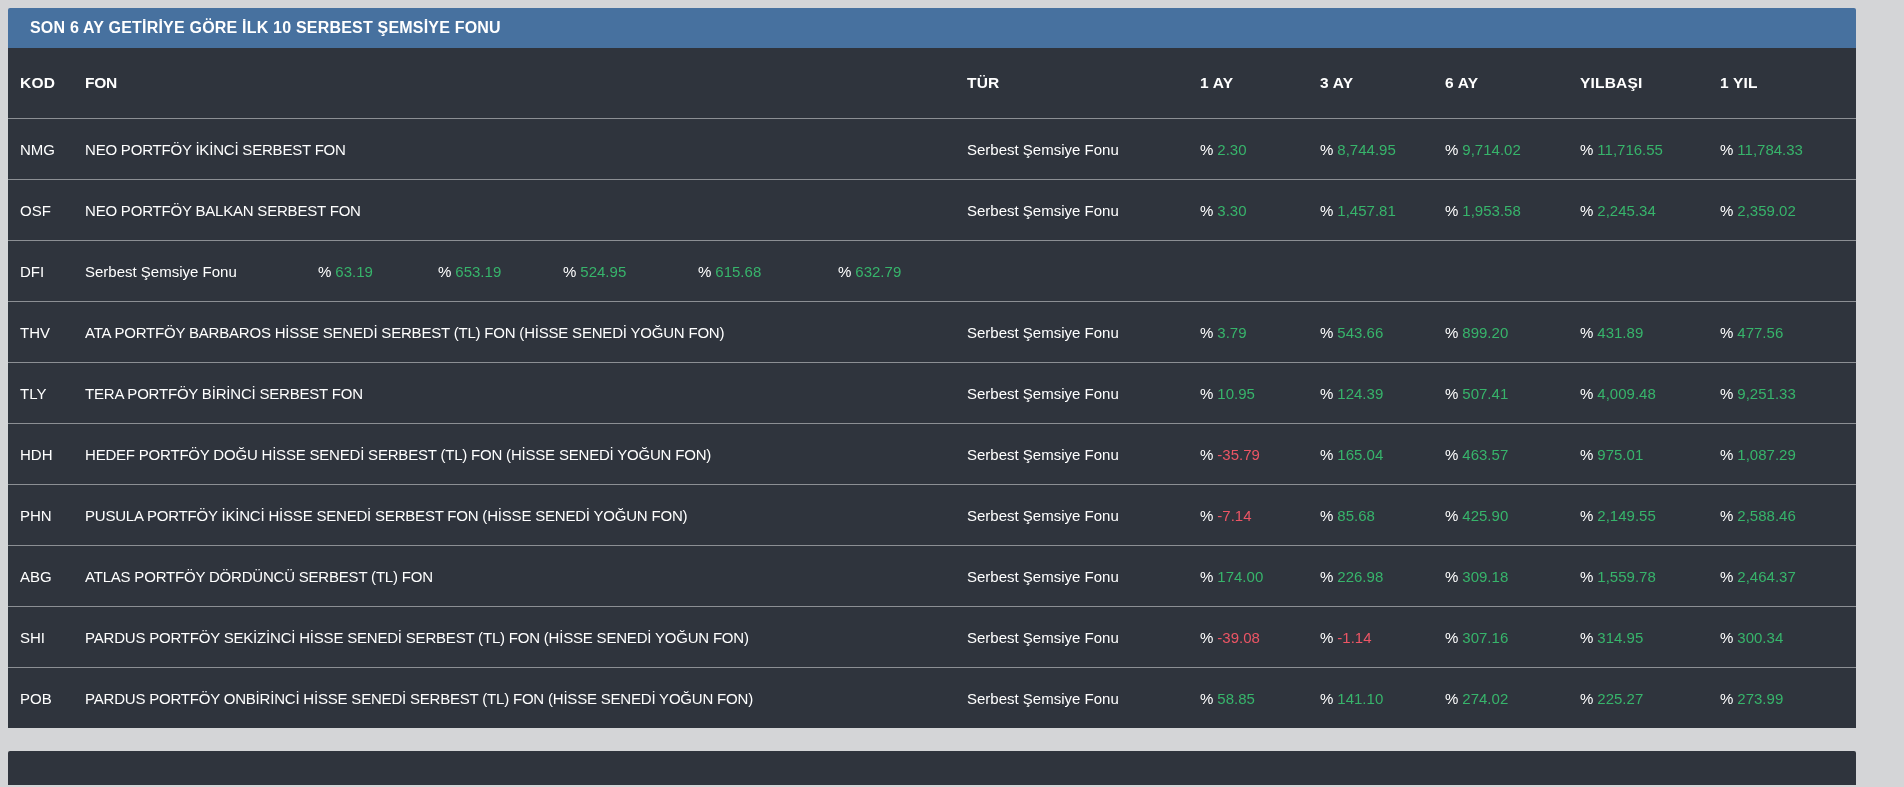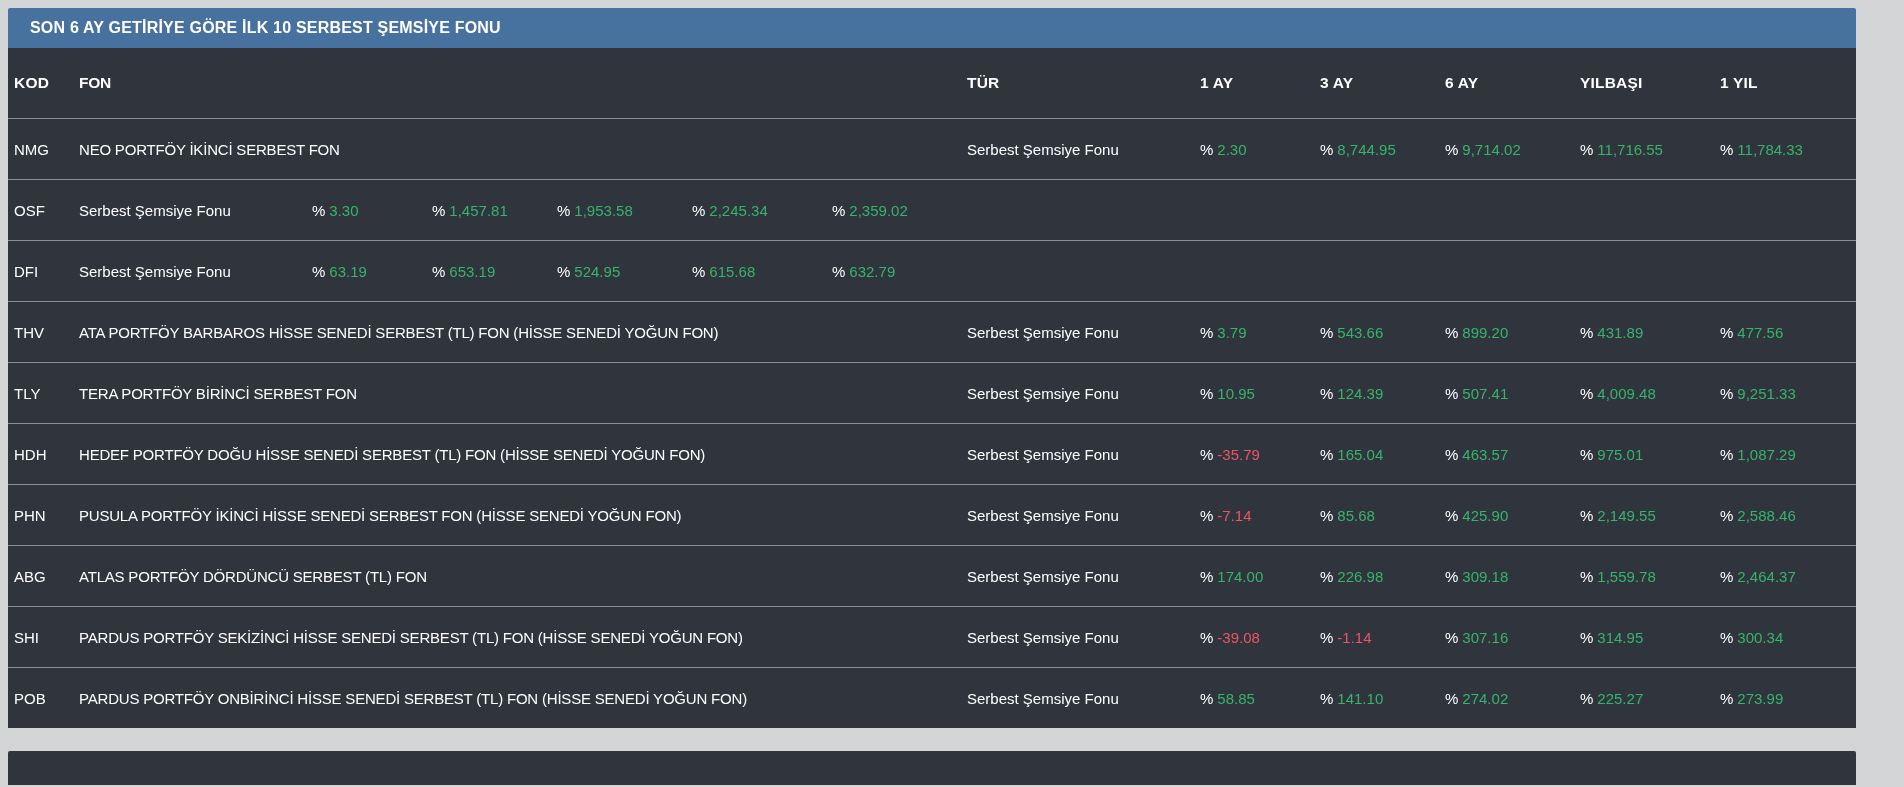--- a/index.html
+++ b/index.html
@@ -17,21 +17,21 @@
     display: flex; align-items: center;
     padding-left: 22px;
     border-radius: 2px 2px 0 0;
   }
   .titlebar .t {
     color: #ffffff; font-weight: bold; font-size: 16px; letter-spacing: 0.2px;
   }
 
   .panel { background: var(--table-bg, #2f343d); }
 
-  .row { display: flex; align-items: center; padding: 0 20px 0 6px; width: 100%; }
+  .row { display: flex; align-items: center; padding: 0 20px 0 12px; width: 100%; }
   .header-row {
     height: 70px;
     color: #ffffff; font-weight: bold; font-size: 15.5px; letter-spacing: 0.2px;
   }
   .data-row {
     height: 61px;
     border-top: 1px solid rgba(255,255,255,0.45);
     color: #ffffff; font-size: 15px;
   }
 
@@ -96,20 +96,21 @@
           <div class="c-n4 c-num">
             <span class="pct">%</span><span class="val up">11,716.55</span>
           </div>
           <div class="c-n5 c-num">
             <span class="pct">%</span><span class="val up">11,784.33</span>
           </div>
         </div>
 
         <div class="row data-row">
           <div class="c-kod">OSF</div>
+          <div class="c-fon">NEO PORTFÖY BALKAN SERBEST FON</div>
           <div class="c-tur">Serbest Şemsiye Fonu</div>
           <div class="c-n1 c-num">
             <span class="pct">%</span><span class="val up">3.30</span>
           </div>
           <div class="c-n2 c-num">
             <span class="pct">%</span><span class="val up">1,457.81</span>
           </div>
           <div class="c-n3 c-num">
             <span class="pct">%</span><span class="val up">1,953.58</span>
           </div>

